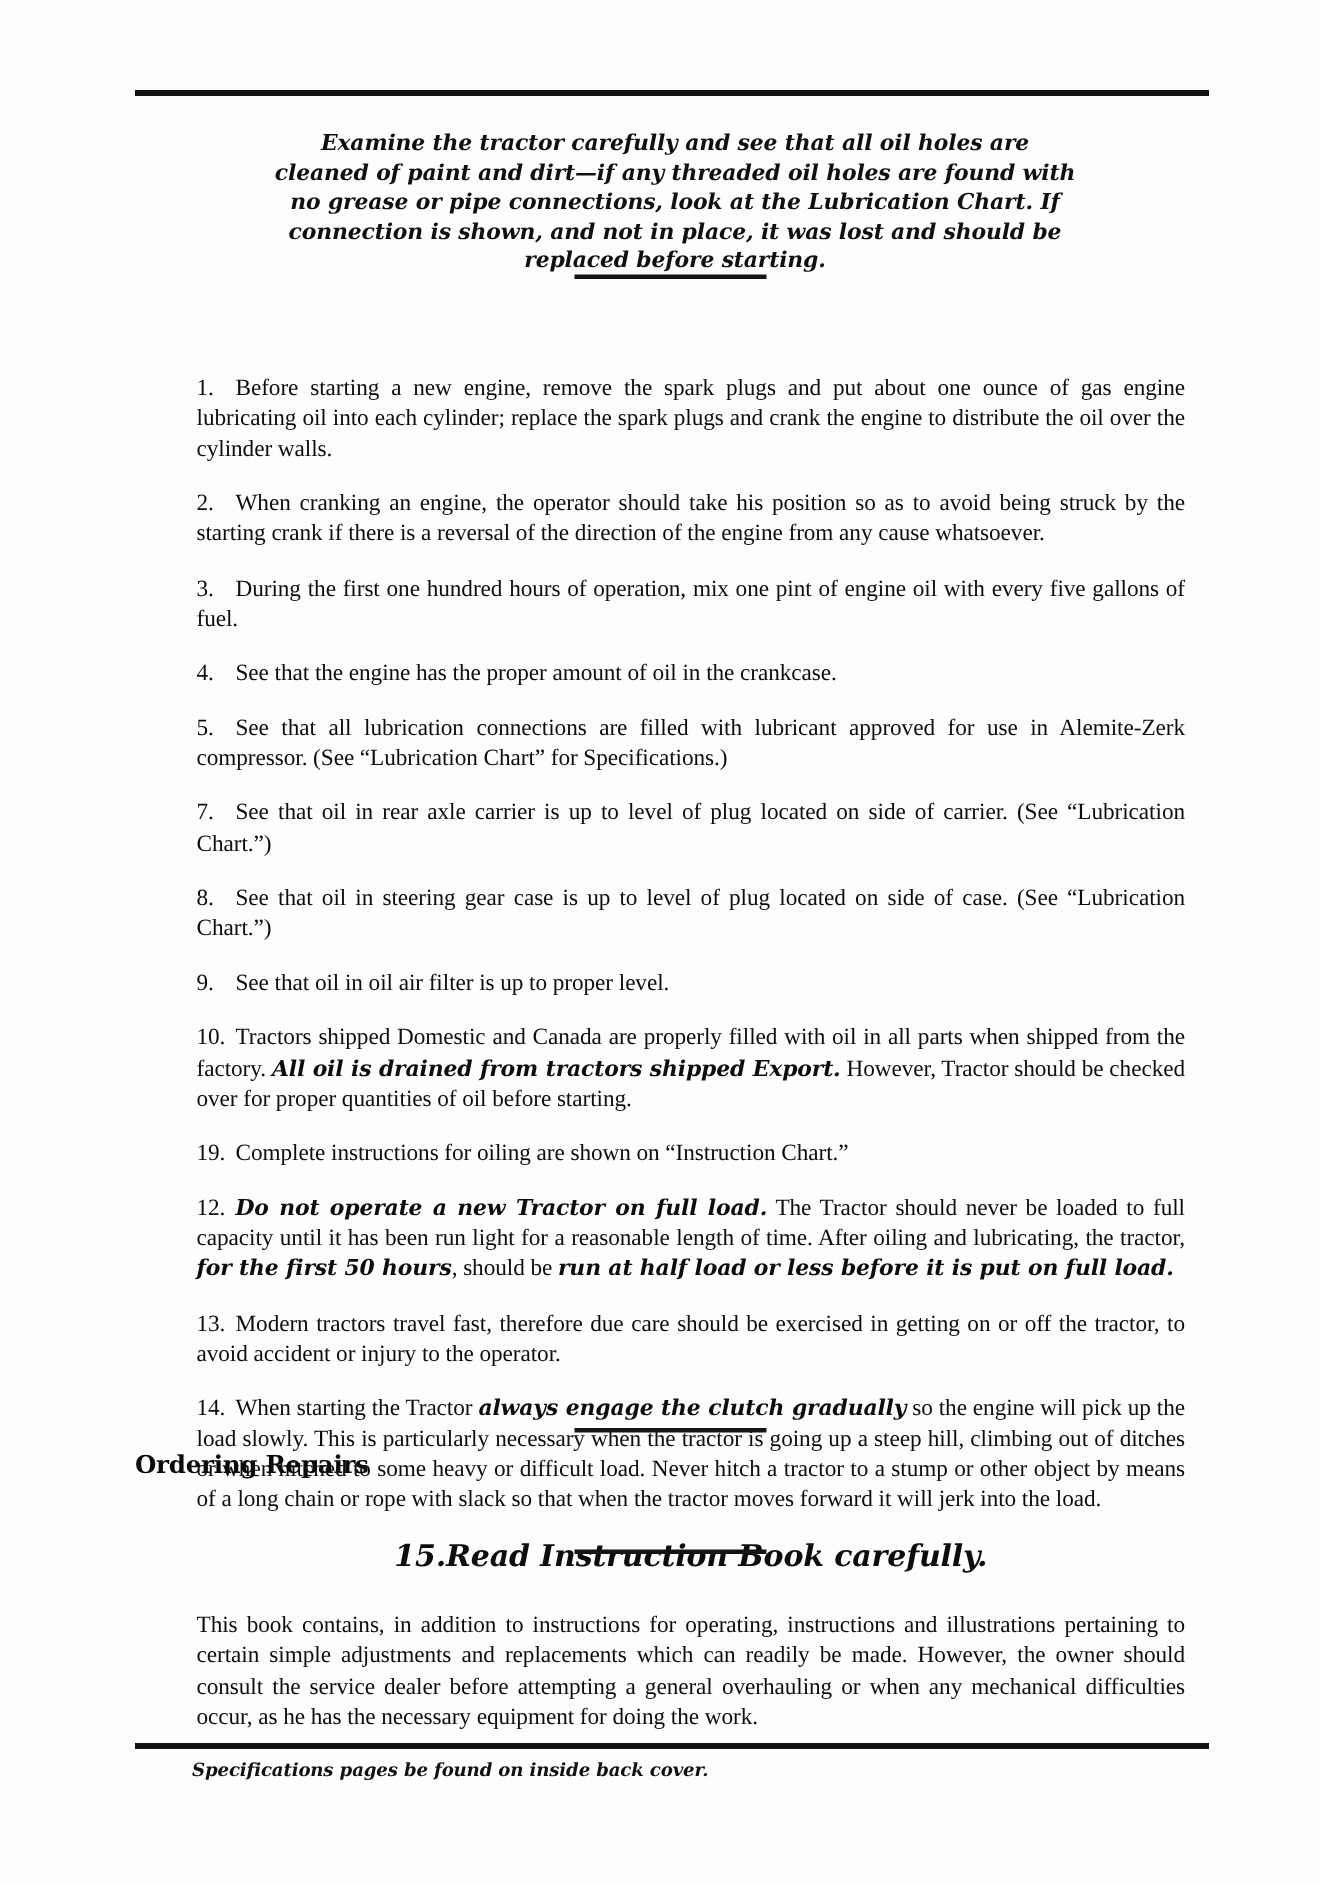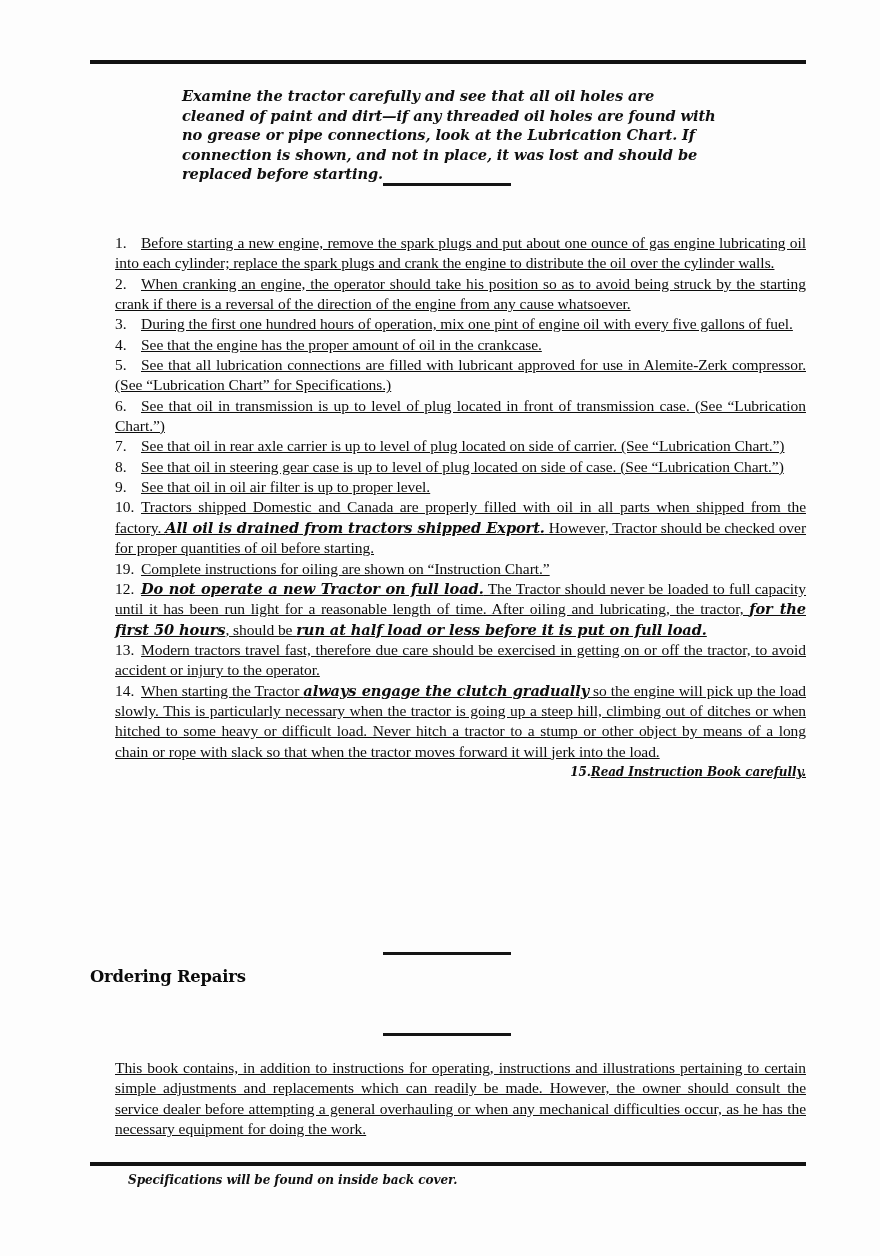--- a/index.html
+++ b/index.html
@@ -53,21 +53,21 @@
     position: absolute;
     left: 182px;
     top: 86px;
     width: 536px;
     font-family: "DejaVu Serif", "Liberation Serif", serif;
     font-weight: bold;
     font-style: italic;
     font-size: 14.6px;
     line-height: 19.6px;
     letter-spacing: -0.1px;
-    text-align: left;
+    text-align: center;
     color: #101010;
   }
 
   
   .heading {
     position: absolute;
     left: 90px;
     font-family: "DejaVu Serif", "Liberation Serif", serif;
     font-weight: bold;
     font-size: 16.4px;
@@ -80,48 +80,47 @@
 
   
   .body-col {
     position: absolute;
     left: 115px;
     width: 691px;
   }
   .body-col.b-list { top: 233px; }
 
   p.para {
-    margin: 0;
+    margin: 16px;
     font-size: 15.5px;
     line-height: 20.35px;
     text-align: justify;
     text-justify: inter-word;
     letter-spacing: -0.05px;
     color: #0d0d0d;
     hyphens: none;
-    text-decoration: underline;
   }
   p.para .num {
     display: inline-block;
     min-width: 26px;
   }
   p.para em.bi {
     font-style: italic;
     font-weight: bold;
     font-family: "DejaVu Serif", "Liberation Serif", serif;
     font-size: 14.6px;
     letter-spacing: -0.1px;
   }
   p.para.allbi {
     font-style: italic;
     font-weight: bold;
     font-family: "DejaVu Serif", "Liberation Serif", serif;
-    font-size: 12px;
-    letter-spacing: -0.1px;
-    text-align: right;
+    font-size: 20px;
+    letter-spacing: -0.1px;
+    text-align: center;
   }
   p.para.last-left { text-align: left; }
 
   
   .body-col.b-ordering { top: 976px; }
   .body-col.b-closing  { top: 1058px; }
 
   
   .footer {
     position: absolute;
@@ -155,21 +154,20 @@
     <p class="para"><span class="num">1.</span><span>Before starting a new engine, remove the spark plugs and put about one ounce of gas engine lubricating oil into each cylinder; replace the spark plugs and crank the engine to distribute the oil over the cylinder walls.</span></p>
 
     <p class="para"><span class="num">2.</span><span>When cranking an engine, the operator should take his position so as to avoid being struck by the starting crank if there is a reversal of the direction of the engine from any cause whatsoever.</span></p>
 
     <p class="para"><span class="num">3.</span><span>During the first one hundred hours of operation, mix one pint of engine oil with every five gallons of fuel.</span></p>
 
     <p class="para last-left"><span class="num">4.</span><span>See that the engine has the proper amount of oil in the crankcase.</span></p>
 
     <p class="para"><span class="num">5.</span><span>See that all lubrication connections are filled with lubricant approved for use in Alemite-Zerk compressor.   (See “Lubrication Chart” for Specifications.)</span></p>
 
-    <p class="para"><span class="num">6.</span><span>See that oil in transmission is up to level of plug located in front of transmission case.   (See “Lubrication Chart.”)</span></p>
 
     <p class="para"><span class="num">7.</span><span>See that oil in rear axle carrier is up to level of plug located on side of carrier. (See “Lubrication Chart.”)</span></p>
 
     <p class="para"><span class="num">8.</span><span>See that oil in steering gear case is up to level of plug located on side of case. (See “Lubrication Chart.”)</span></p>
 
     <p class="para last-left"><span class="num">9.</span><span>See that oil in oil air filter is up to proper level.</span></p>
 
     <p class="para"><span class="num">10.</span><span>Tractors shipped Domestic and Canada are properly filled with oil in all parts when shipped from the factory.  </span><em class="bi">All oil is drained from tractors shipped Export.</em><span> However, Tractor should be checked over for proper quantities of oil before starting.</span></p>
 
     <p class="para last-left"><span class="num">19.</span><span>Complete instructions for oiling are shown on “Instruction Chart.”</span></p>
@@ -191,16 +189,16 @@
 
   <div class="rule-short r3"></div>
 
   <div class="body-col b-closing">
     <p class="para">This book contains, in addition to instructions for operating, instructions and illustrations pertaining to certain simple adjustments and replacements which can readily be made.   However, the owner should consult the service dealer before attempting a general overhauling or when any mechanical difficulties occur, as he has the necessary equipment for doing the work.</p>
   </div>
 
   <div class="rule-bottom"></div>
 
   <div class="footer">
-    <div>Specifications will be found on inside back cover.</div>
+    <div>Specifications pages be found on inside back cover.</div>
   </div>
 
 </div>
 
 </body></html>

